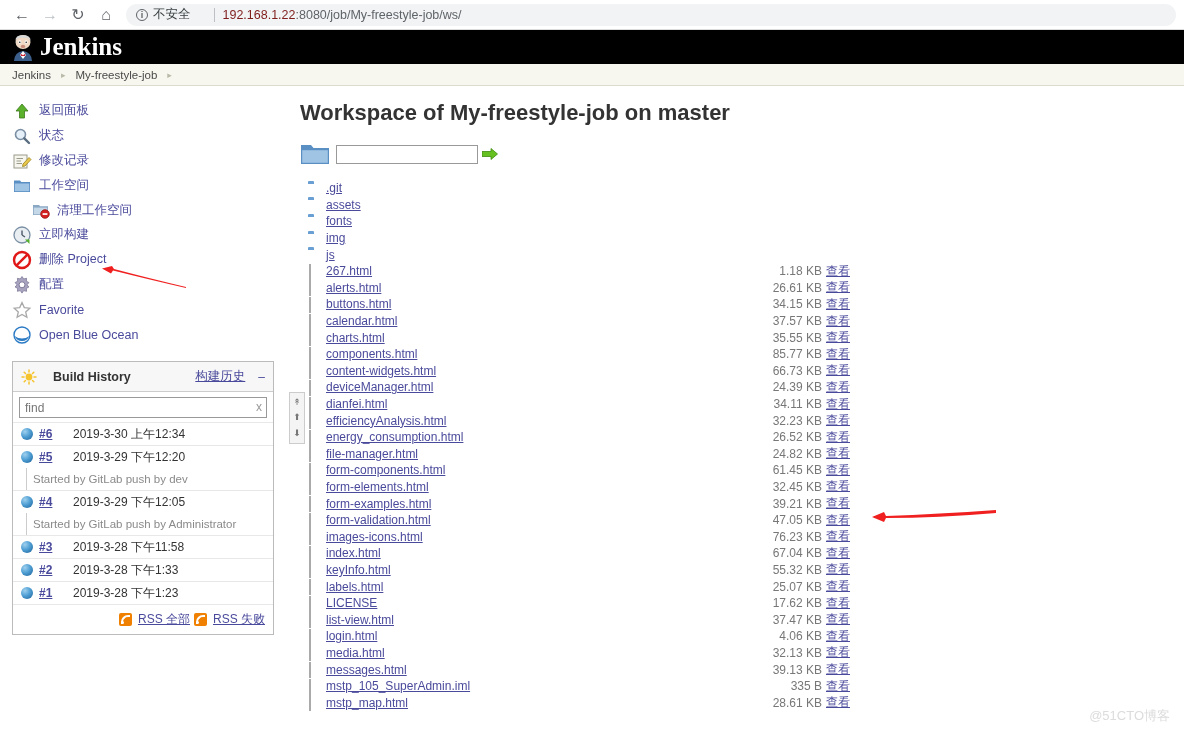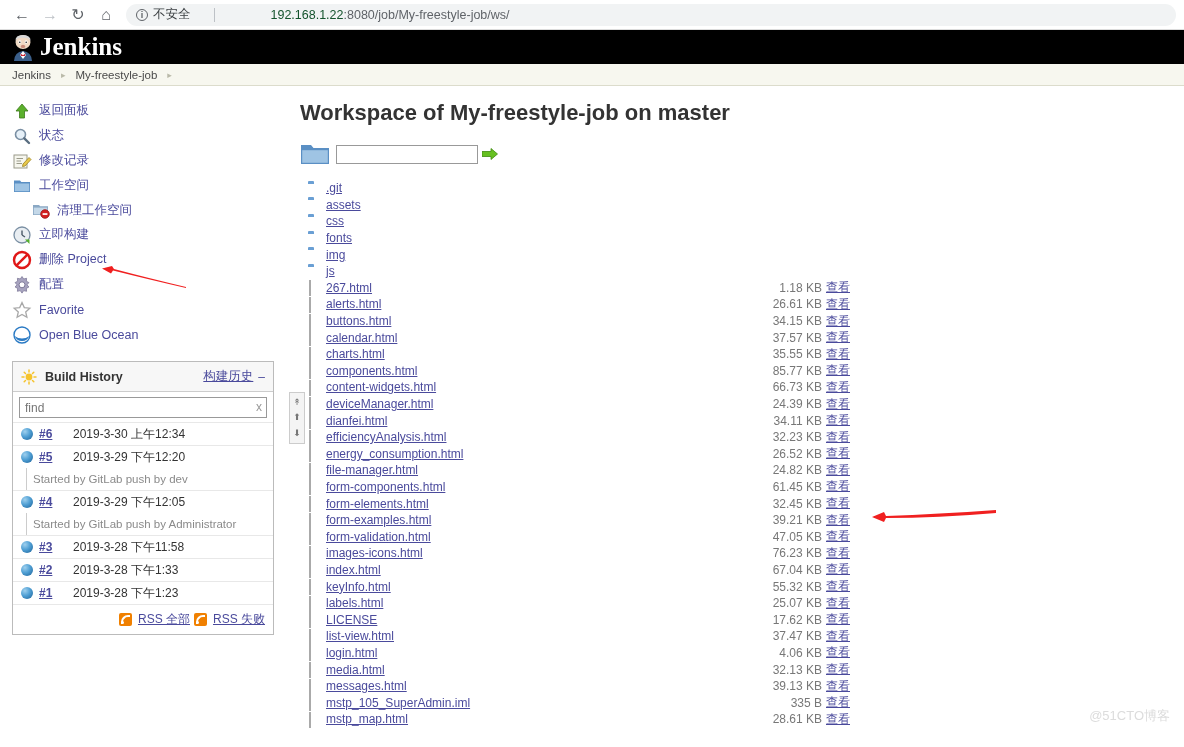--- a/index.html
+++ b/index.html
@@ -55,21 +55,21 @@
     flex: 0 0 auto;
     font-weight: bold;
   }
   #omnibox .insecure-label { color: #3c4043; margin-right: 23px; }
   #omnibox .sep {
     display: inline-block;
     width: 1px; height: 14px;
     background: #bdc1c6;
     margin-right: 8px;
   }
-  #omnibox .url-host { color: #14532d; margin-left: 48px; }
+  #omnibox .url-host { color: #7f1d1d; }
   #omnibox .url-path { color: #5f6368; }
 
   
   #jenkins-header {
     height: 34px;
     background: #000000;
     display: flex;
     align-items: center;
     padding-left: 10px;
   }
@@ -150,20 +150,21 @@
     background: #ffffff;
     position: relative;
   }
   #bh-header {
     height: 30px;
     background: #f7f7f7;
     border-bottom: 1px solid #ccc;
     display: flex;
     align-items: center;
     padding: 0 8px;
+    gap: 8px;
   }
   #bh-header .sun-icon { width: 16px; height: 16px; margin-right: 8px; position: relative; }
   #bh-title { font-size: 12.5px; font-weight: bold; color: #333; flex: 1; }
   #bh-cn { font-size: 12.5px; color: #4a4a9c; text-decoration: underline; }
   #bh-collapse { color: #4a4a9c; margin-left: 5px; font-size: 12px; }
 
   #bh-find-row { padding: 5px 6px 4px 6px; }
   #bh-find {
     width: 100%; height: 21px;
     border: 1px solid #999;
@@ -642,24 +643,20 @@
         <div class="frow">
           <span class="ficon"><span class="folder-ico"></span></span>
           <a class="fname">.git</a>
         </div>
         <div class="frow">
           <span class="ficon"><span class="folder-ico"></span></span>
           <a class="fname">assets</a>
         </div>
         <div class="frow">
           <span class="ficon"><span class="folder-ico"></span></span>
-          <a class="fname">css</a>
-        </div>
-        <div class="frow">
-          <span class="ficon"><span class="folder-ico"></span></span>
           <a class="fname">fonts</a>
         </div>
         <div class="frow">
           <span class="ficon"><span class="folder-ico"></span></span>
           <a class="fname">img</a>
         </div>
         <div class="frow">
           <span class="ficon"><span class="folder-ico"></span></span>
           <a class="fname">js</a>
         </div>

